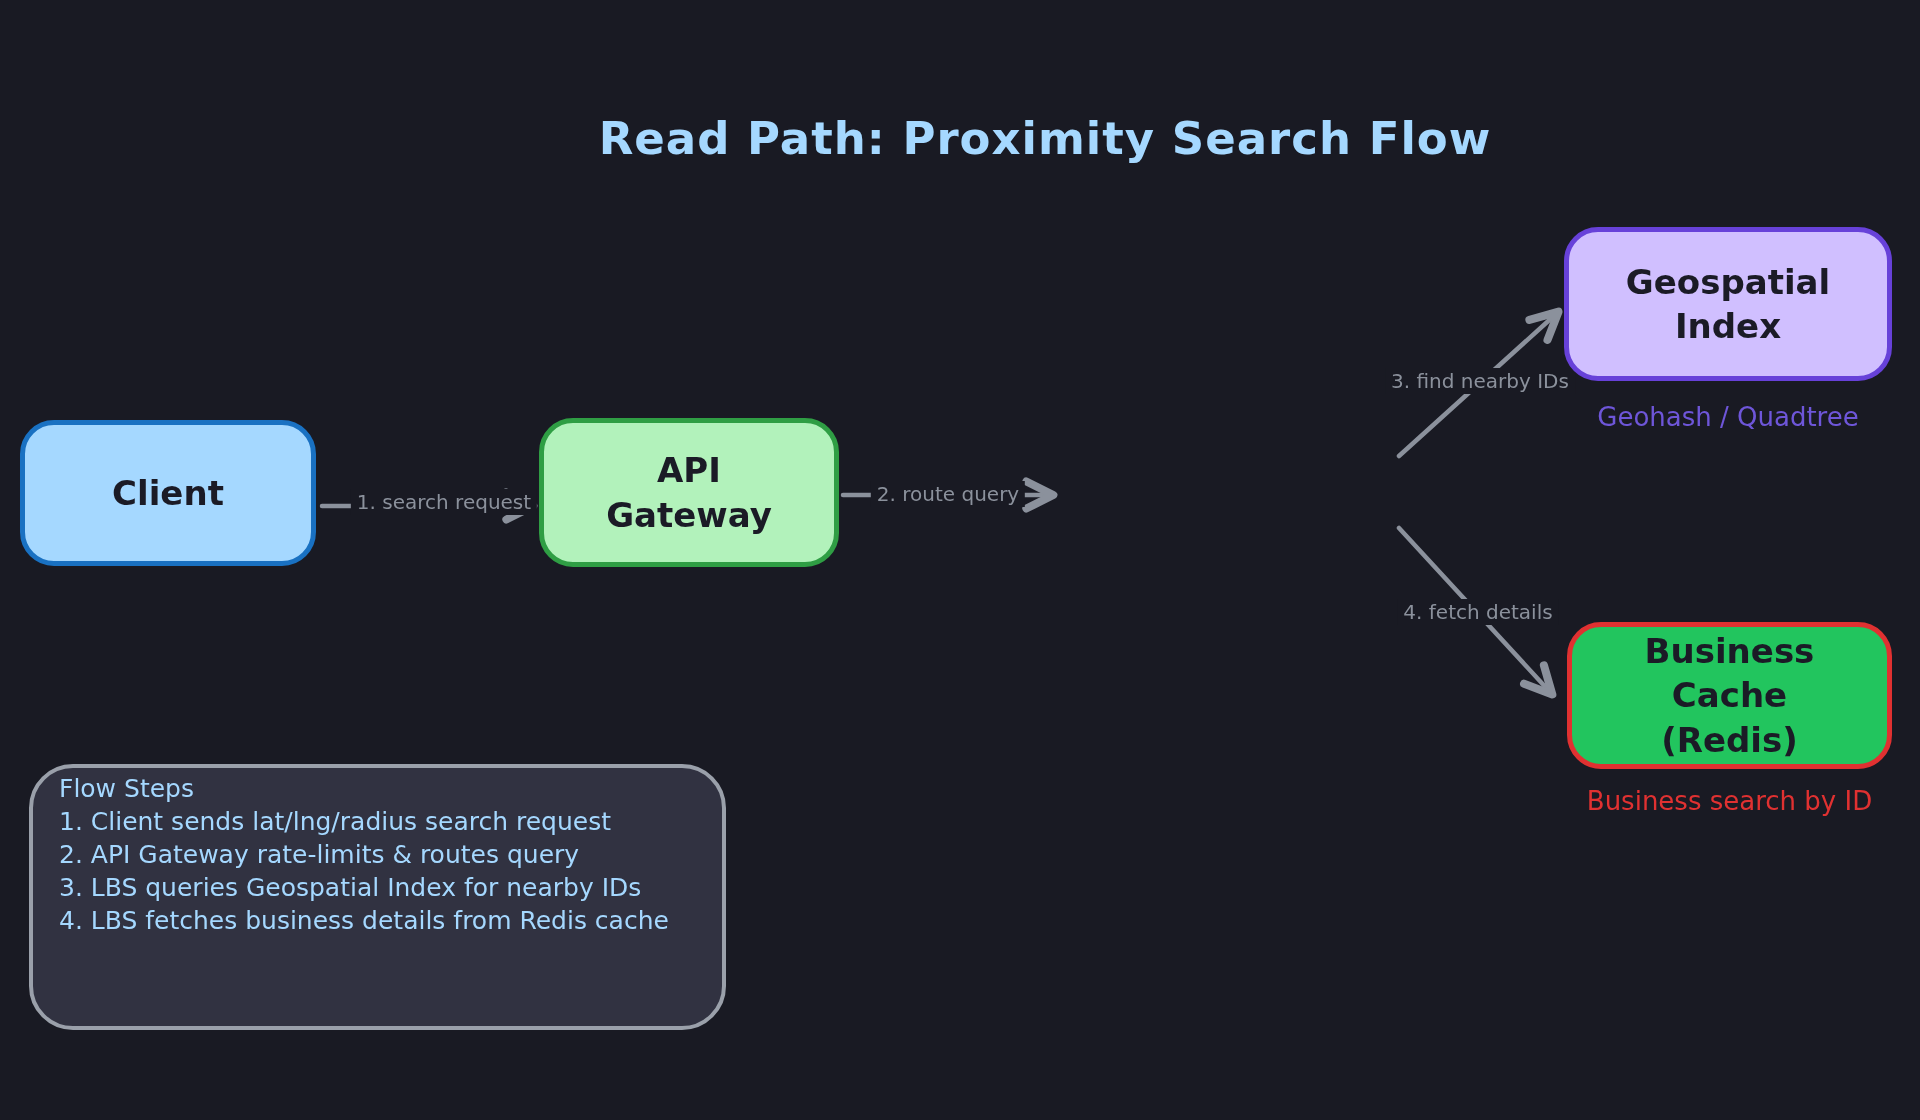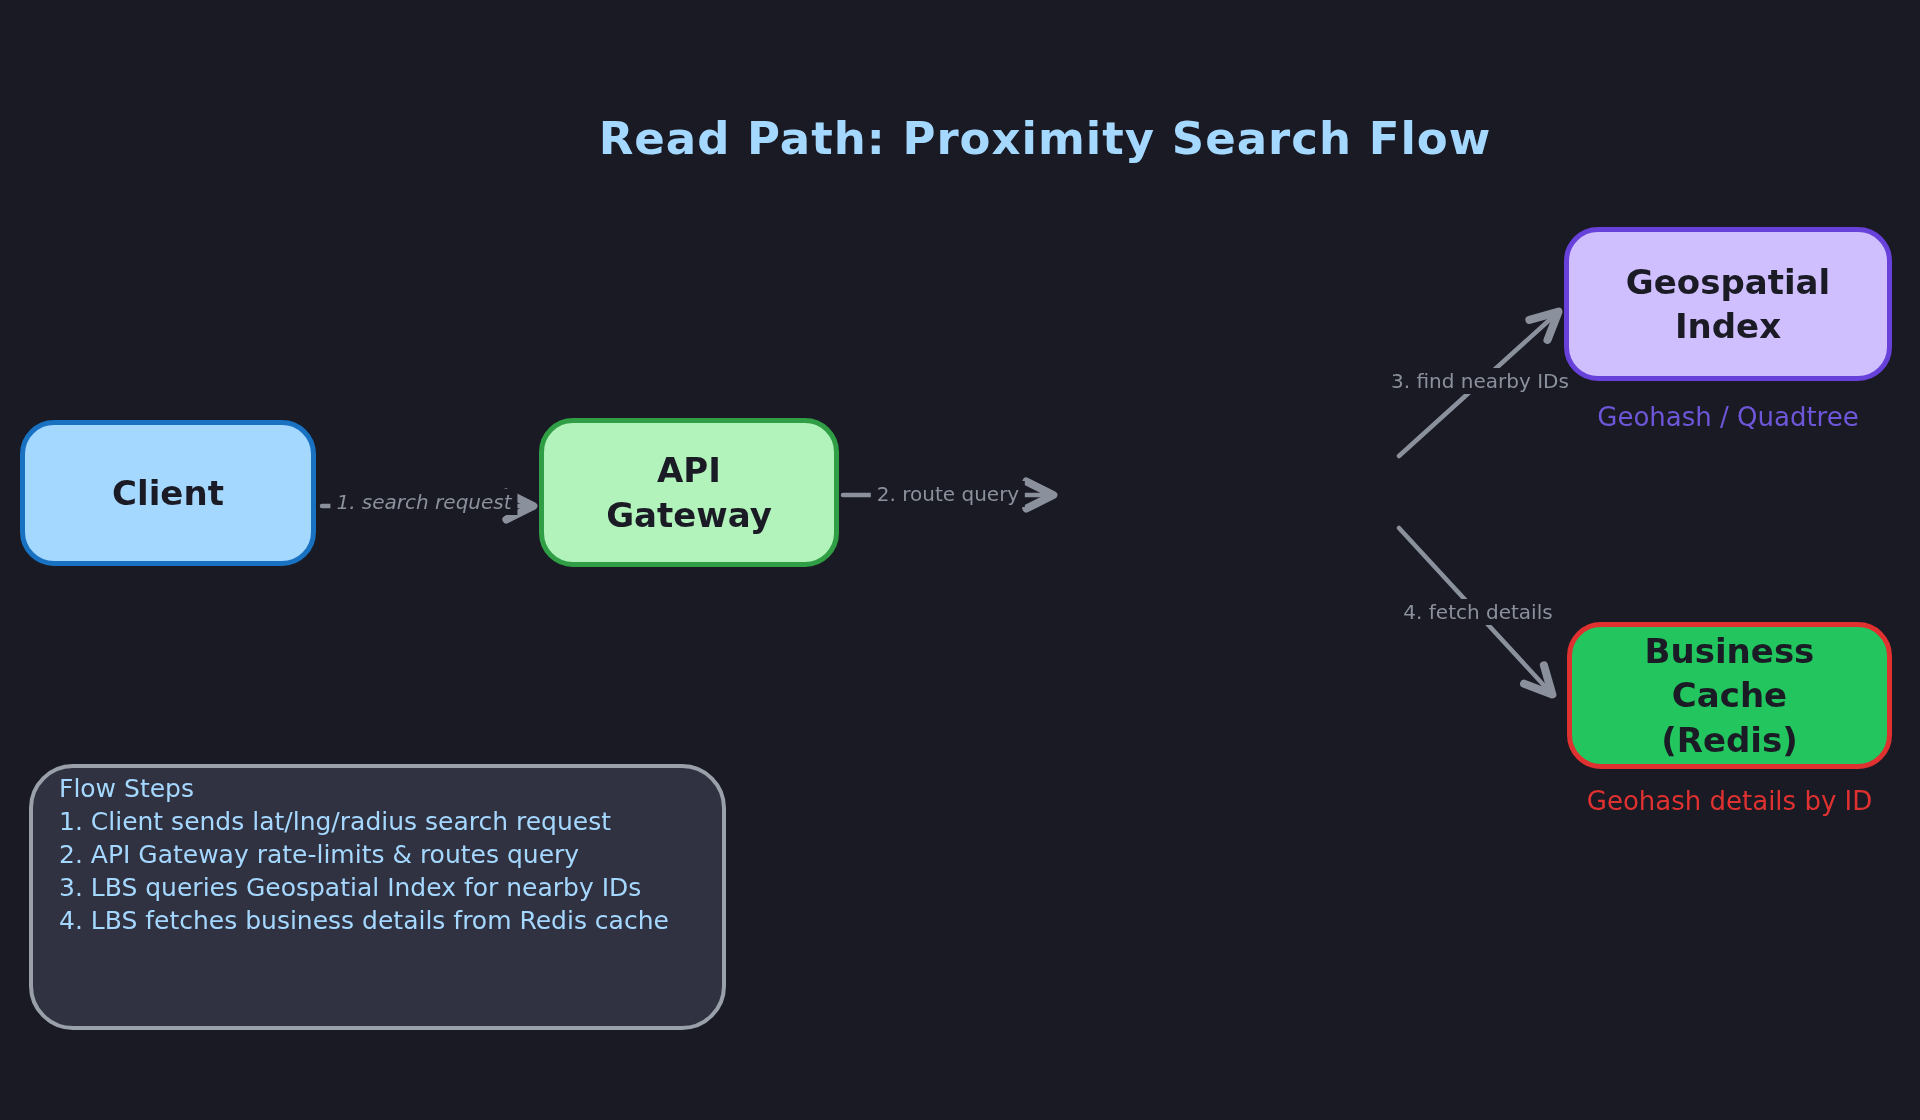--- a/index.html
+++ b/index.html
@@ -69,21 +69,21 @@
 
   .edge-label {
     position: absolute;
     transform: translate(-50%, -50%);
     background: #191a23;
     color: #8b919c;
     font-size: 20px;
     padding: 1px 6px;
     white-space: nowrap;
   }
-  #edge-label-0 { left: 424px;  top: 502px; font-style: italic; }
+  #edge-label-0 { left: 444px;  top: 502px; }
   #edge-label-1 { left: 948px;  top: 494px; }
   #edge-label-2 { left: 1480px; top: 381px; }
   #edge-label-3 { left: 1478px; top: 612px; }
 
   .flow-panel {
     position: absolute;
     left: 29px;
     top: 738px;
     width: 697px;
     height: 266px;
@@ -136,21 +136,21 @@
   <div class="node" id="node-geospatial">
     <span>Geospatial Index</span>
   </div>
 
   <div class="node-sublabel" id="sublabel-geospatial">Geohash / Quadtree</div>
 
   <div class="node" id="node-business-cache">
     <span>Business Cache (Redis)</span>
   </div>
 
-  <div class="node-sublabel" id="sublabel-business-cache">Geohash details by ID</div>
+  <div class="node-sublabel" id="sublabel-business-cache">Business search by ID</div>
 
   <div class="flow-panel">
     <div class="flow-title">Flow Steps</div>
     <div class="flow-step">1. Client sends lat/lng/radius search request</div>
     <div class="flow-step">2. API Gateway rate-limits &amp; routes query</div>
     <div class="flow-step">3. LBS queries Geospatial Index for nearby IDs</div>
     <div class="flow-step">4. LBS fetches business details from Redis cache</div>
   </div>
 
 </div>

